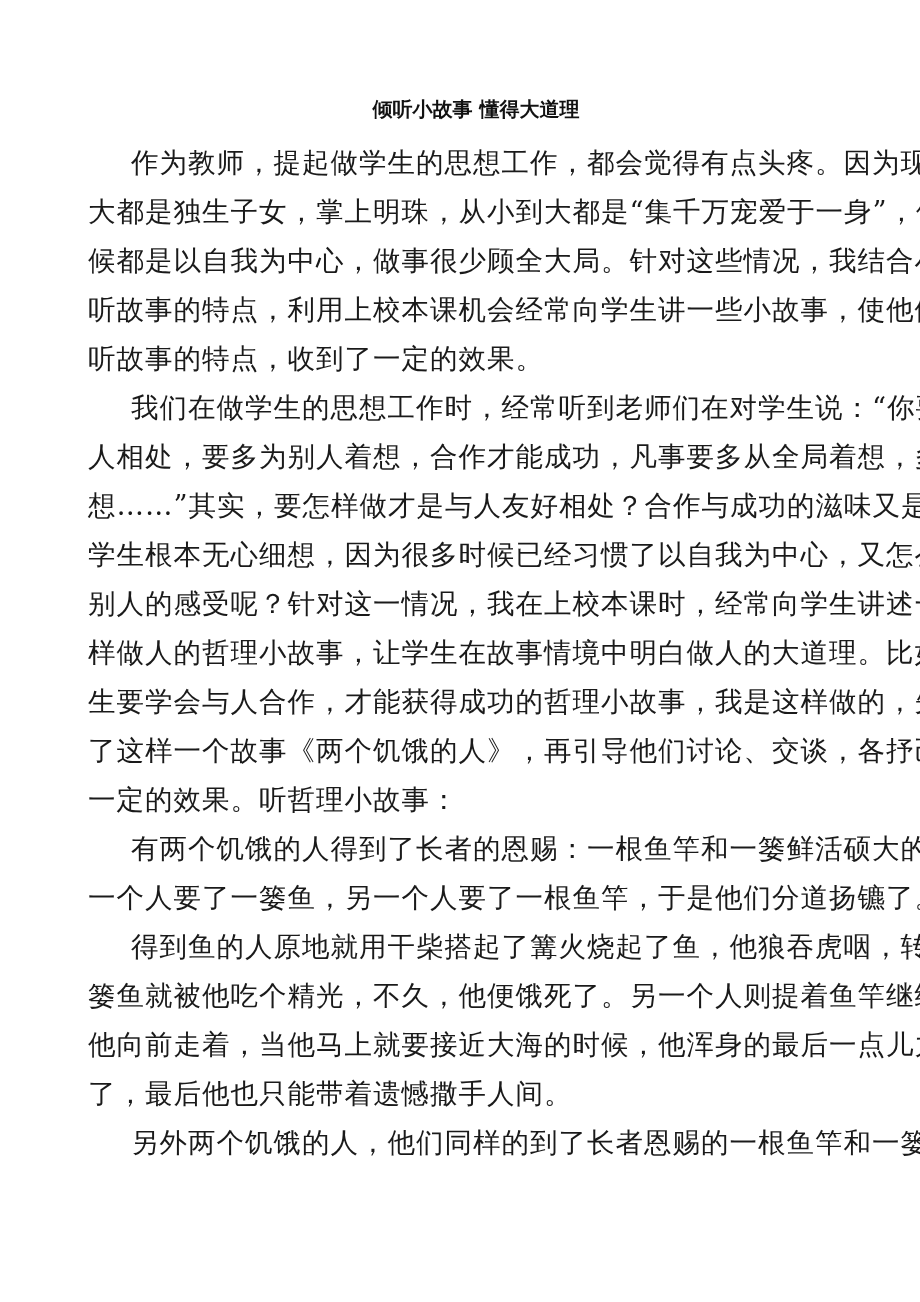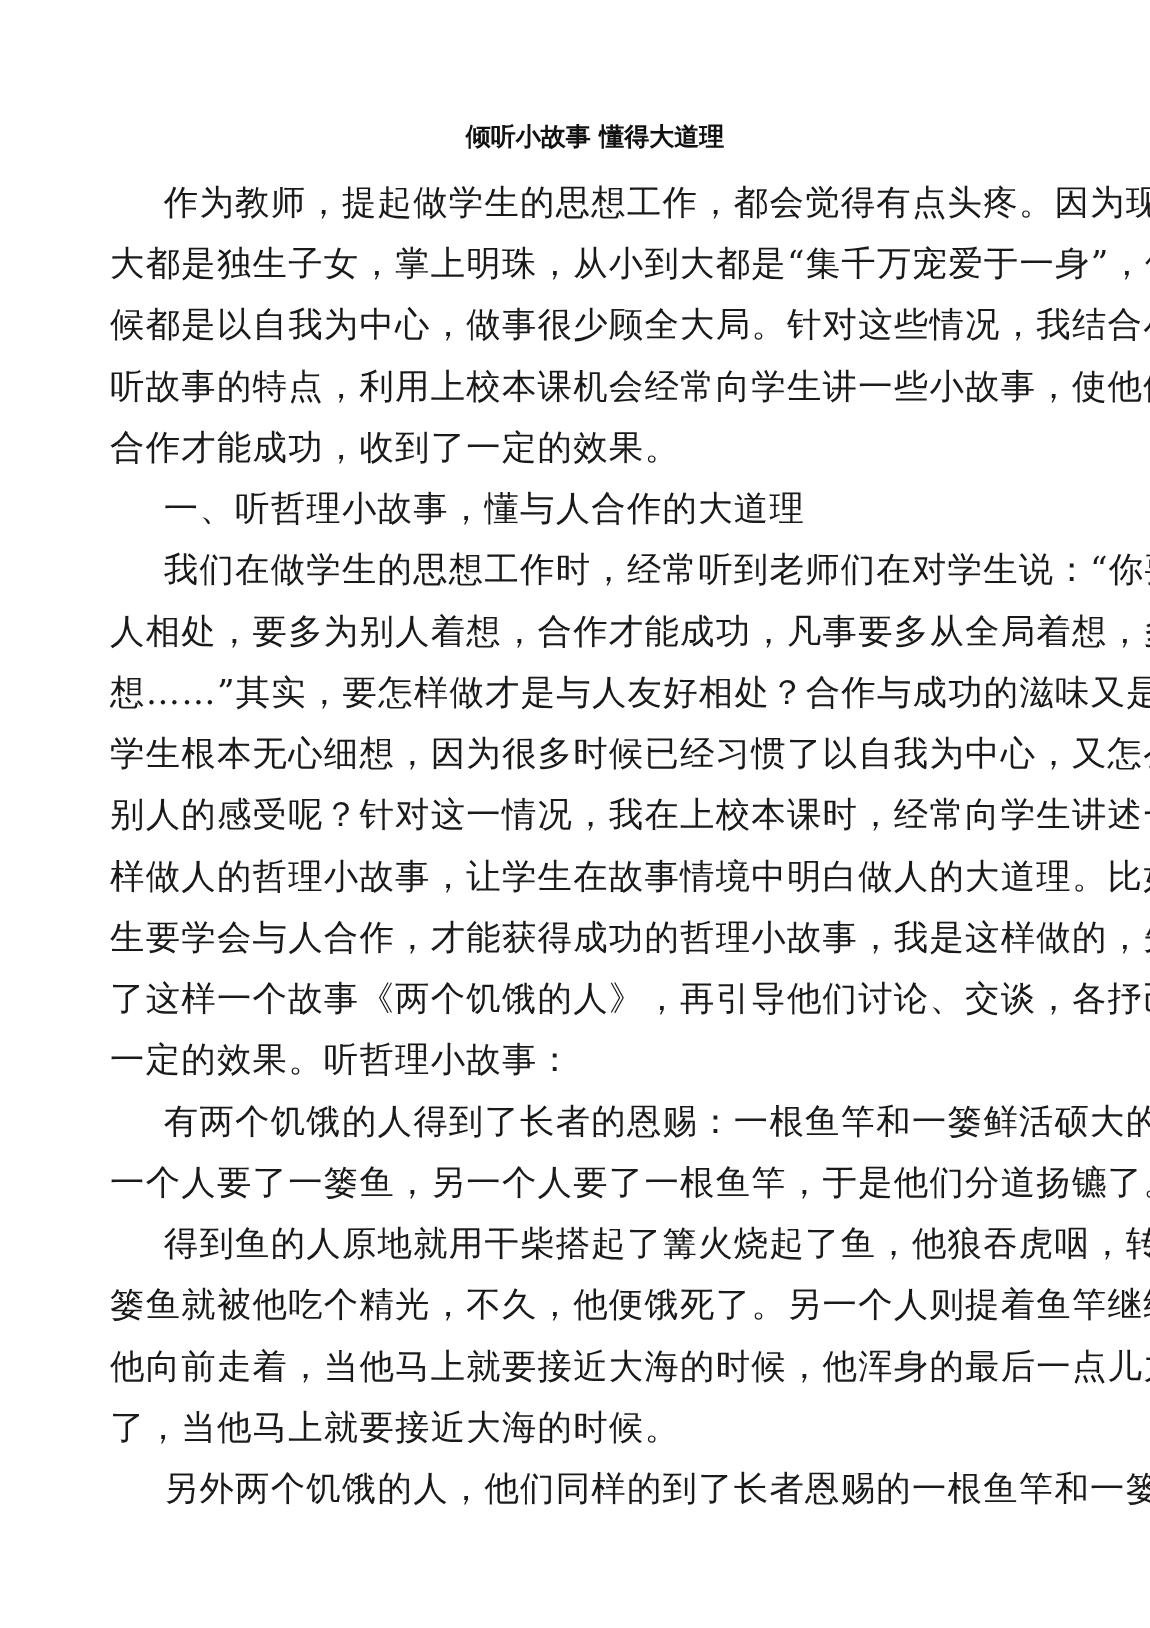--- a/index.html
+++ b/index.html
@@ -29,32 +29,31 @@
 </head>
 <body>
 
 <div class="page">
   <div class="title">倾听小故事 懂得大道理</div>
   <div class="body-text">
     <span class="line indent">作为教师，提起做学生的思想工作，都会觉得有点头疼。因为现在的学生</span>
     <span class="line">大都是独生子女，掌上明珠，从小到大都是“集千万宠爱于一身”，他们很多时</span>
     <span class="line">候都是以自我为中心，做事很少顾全大局。针对这些情况，我结合小学生喜欢</span>
     <span class="line">听故事的特点，利用上校本课机会经常向学生讲一些小故事，使他们明白一些</span>
-    <span class="line">合作才能成功，收到了一定的效果。</span>
-    <span class="line indent">一、听哲理小故事，懂与人合作的大道理</span>
+    <span class="line">听故事的特点，收到了一定的效果。</span>
     <span class="line indent">我们在做学生的思想工作时，经常听到老师们在对学生说：“你要学生会与</span>
     <span class="line">人相处，要多为别人着想，合作才能成功，凡事要多从全局着想，多为别人着</span>
     <span class="line">想……”其实，要怎样做才是与人友好相处？合作与成功的滋味又是怎样的呢？</span>
     <span class="line">学生根本无心细想，因为很多时候已经习惯了以自我为中心，又怎么会顾及到</span>
     <span class="line">别人的感受呢？针对这一情况，我在上校本课时，经常向学生讲述一些有关怎</span>
     <span class="line">样做人的哲理小故事，让学生在故事情境中明白做人的大道理。比如，教育学</span>
     <span class="line">生要学会与人合作，才能获得成功的哲理小故事，我是这样做的，先向学生讲</span>
     <span class="line">了这样一个故事《两个饥饿的人》，再引导他们讨论、交谈，各抒己见，收到了</span>
     <span class="line">一定的效果。听哲理小故事：</span>
     <span class="line indent">有两个饥饿的人得到了长者的恩赐：一根鱼竿和一篓鲜活硕大的鱼。其中，</span>
     <span class="line">一个人要了一篓鱼，另一个人要了一根鱼竿，于是他们分道扬镳了。</span>
     <span class="line indent">得到鱼的人原地就用干柴搭起了篝火烧起了鱼，他狼吞虎咽，转眼间，一</span>
     <span class="line">篓鱼就被他吃个精光，不久，他便饿死了。另一个人则提着鱼竿继续忍饥挨饿，</span>
     <span class="line">他向前走着，当他马上就要接近大海的时候，他浑身的最后一点儿力气也使完</span>
-    <span class="line">了，当他马上就要接近大海的时候。</span>
+    <span class="line">了，最后他也只能带着遗憾撒手人间。</span>
     <span class="line indent">另外两个饥饿的人，他们同样的到了长者恩赐的一根鱼竿和一篓鱼。只是</span>
   </div>
 </div>
 
 </body></html>

